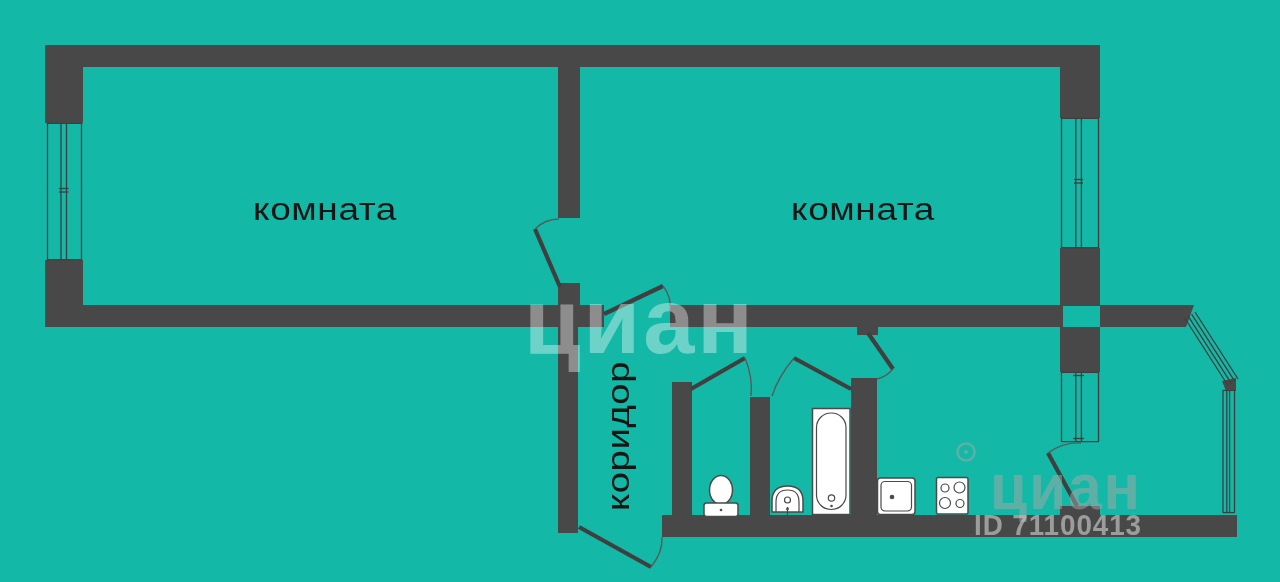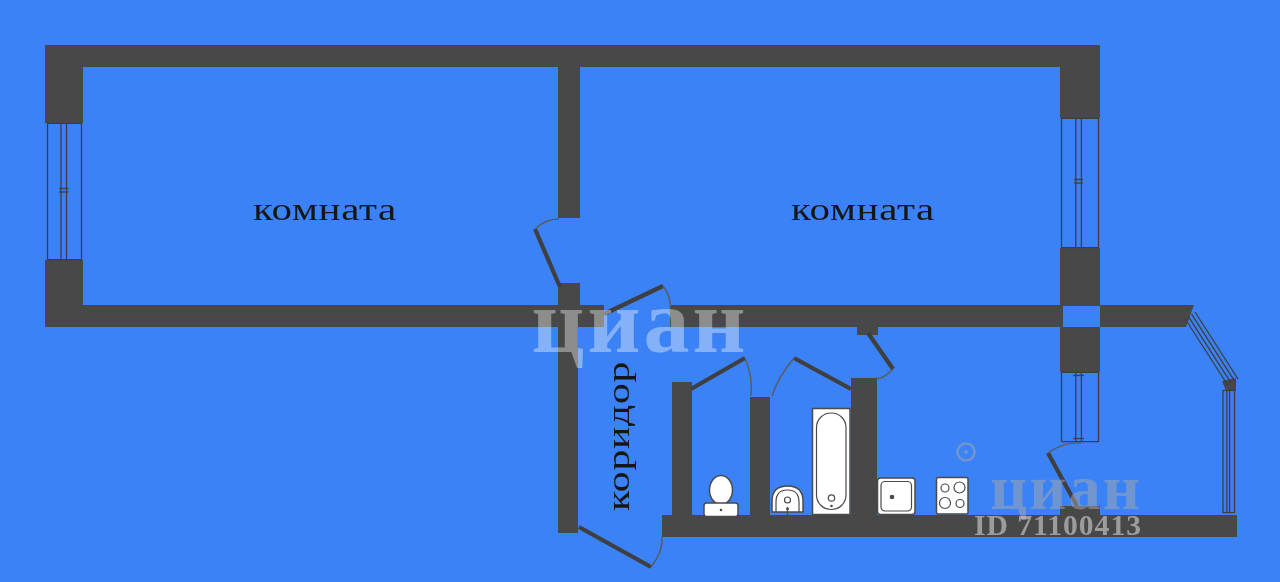--- a/index.html
+++ b/index.html
@@ -1,17 +1,17 @@
 <!DOCTYPE html>
 <html style="--wall: #484848; --line: #3e3e3e; --leaf: #3f3f3f; --arc: #5a5a5a; --fixture: #4a4a4a; --text: #161616; --wmcenter: rgba(255,255,255,0.38); --wmgray: rgba(168,168,168,0.50); --wmid: rgba(208,208,208,0.62);"><head>
 <meta charset="utf-8">
 <style>
   html,body{margin:0;padding:0;background:#ffffff;}
-  .stage{position:relative;width:1280px;height:582px;background:#3b82f6;overflow:hidden;
-         font-family:Liberation Serif, serif;}
+  .stage{position:relative;width:1280px;height:582px;background:#14b8a6;overflow:hidden;
+         font-family:Liberation Sans, sans-serif;}
   svg{display:block}
   .wall{fill:var(--wall);stroke:none}
   .wline{stroke:var(--line);stroke-width:1.3;fill:none}
   .leaf{stroke:var(--leaf);stroke-width:4.2;fill:none;stroke-linecap:butt}
   .arc{stroke:var(--arc);stroke-width:1.4;fill:none}
   .fix{stroke:var(--fixture);stroke-width:1.5;fill:#ffffff}
   .fixthin{stroke:var(--fixture);stroke-width:1.2;fill:none}
   .fixdot{fill:var(--fixture);stroke:none}
   .label{fill:var(--text);font-size:31px;letter-spacing:.5px}
   .wm-center{fill:var(--wmcenter);font-size:92px;font-weight:bold;letter-spacing:3px}

